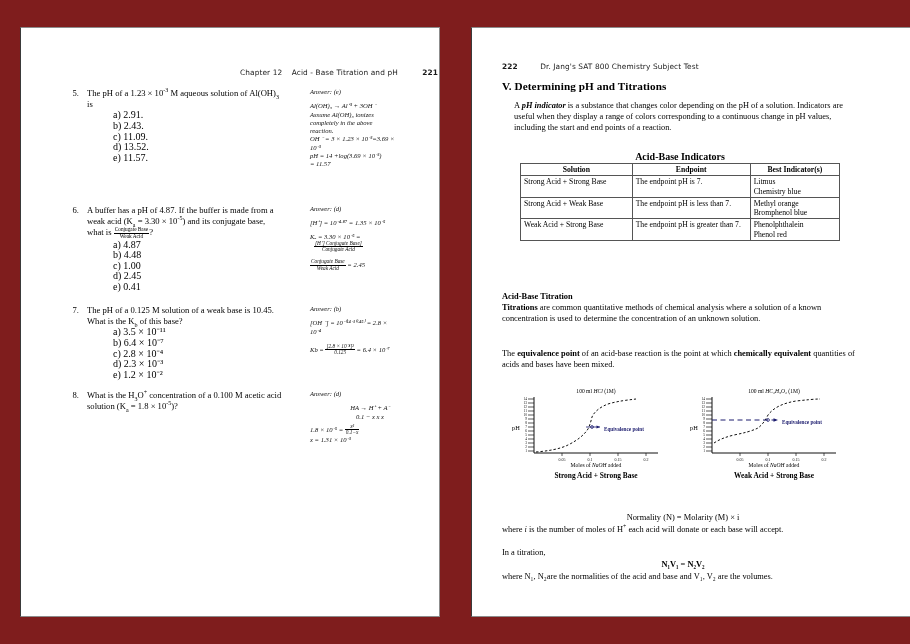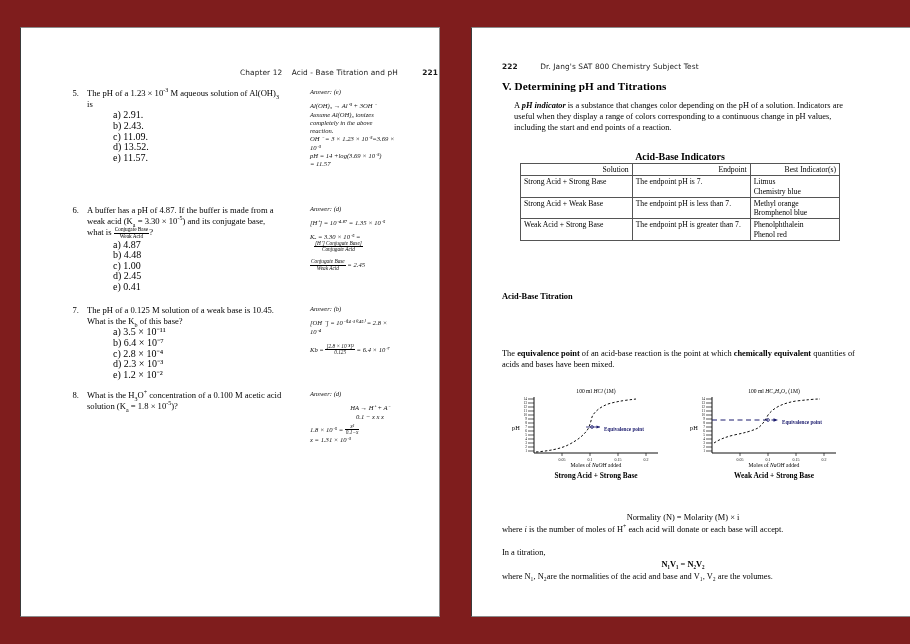--- a/index.html
+++ b/index.html
@@ -149,21 +149,21 @@
     font-size: 7.7px;
     line-height: 9.3px;
   }
   table.indicators th,
   table.indicators td {
     border: 0.8px solid #555;
     padding: 1px 3px;
     vertical-align: top;
     font-weight: normal;
   }
-  table.indicators th { text-align: right; }
+  table.indicators th { text-align: center; font-weight: bold; }
   table.indicators td { text-align: left; }
   .col-a { width: 35%; }
   .col-b { width: 37%; }
   .col-c { width: 28%; }
 
   
   .eqn {
     text-align: center;
     font-size: 8.4px;
     line-height: 11px;
@@ -412,20 +412,23 @@
               <span>Phenolphthalein</span><br>
               <span>Phenol red</span>
             </td>
           </tr>
         </tbody>
       </table>
     </div>
 
     <div class="rp para" style="top:263px; font-weight:bold">Acid-Base Titration</div>
 
+    <p class="rp para" style="top:274px">
+      <b>Titrations</b><span> are common quantitative methods of chemical analysis where a solution of a known concentration is used to determine the concentration of an unknown solution.</span>
+    </p>
 
     <p class="rp para" style="top:320px">
       <span>The </span><b>equivalence point</b><span> of an acid-base reaction is the point at which </span><b>chemically equivalent</b><span> quantities of acids and bases have been mixed.</span>
     </p>
 
 
     <div class="charts">
 
       <div class="chart" id="chart-1">
         <div class="chart-title">

